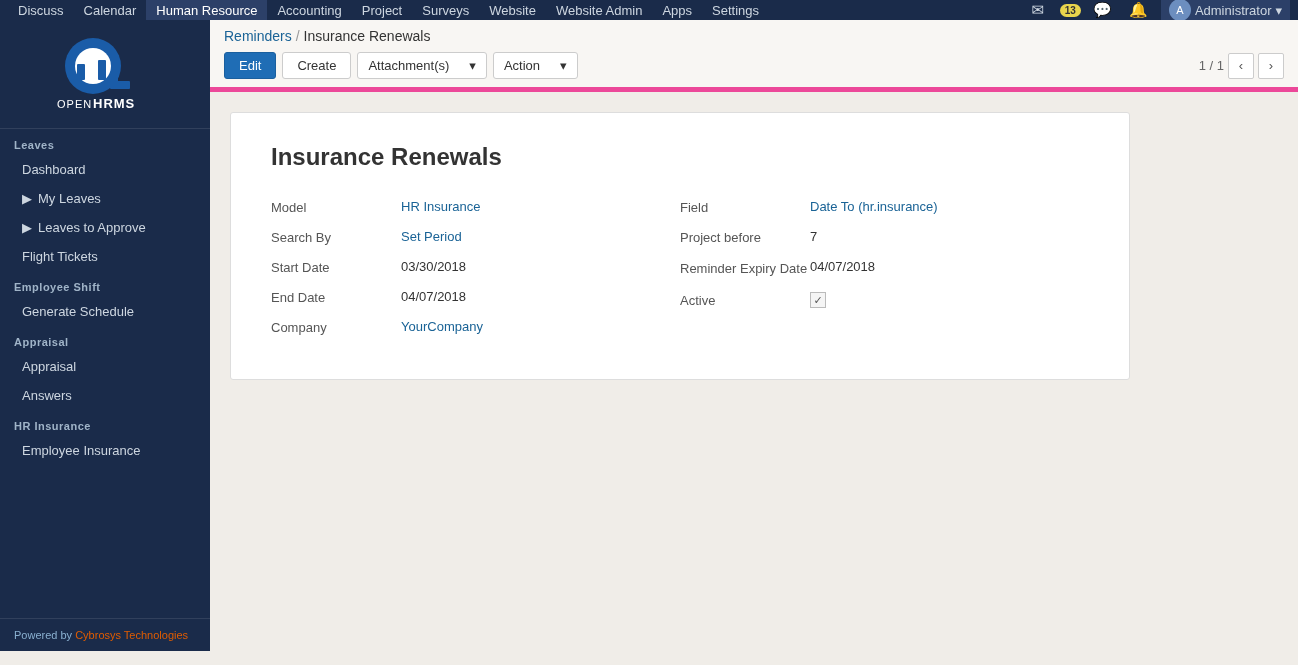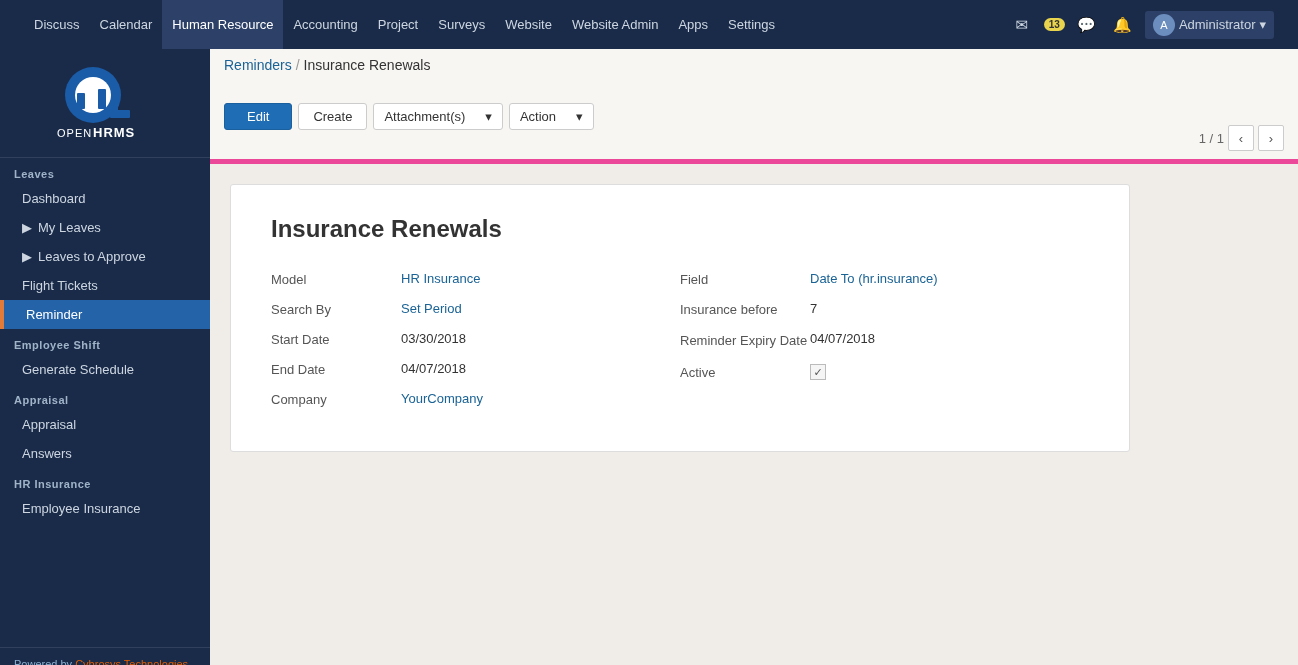--- a/index.html
+++ b/index.html
@@ -3,22 +3,22 @@
   <meta charset="utf-8">
   <style>
     * { box-sizing: border-box; margin: 0; padding: 0; }
     body { font-family: Arial, sans-serif; font-size: 13px; background: #f0ede8; color: #333; }
 
     
     .topnav {
       background: #1a2b4a;
       display: flex;
       align-items: center;
-      height: 49px;
-      padding: 0 24px;
+      height: 20px;
+      padding: 0 8px;
       color: #cdd6e0;
       font-size: 13px;
     }
     .topnav-item {
       padding: 0 10px;
       height: 100%;
       display: flex;
       align-items: center;
       cursor: pointer;
       color: #cdd6e0;
@@ -165,21 +165,21 @@
     .toolbar-buttons {
       display: flex;
       align-items: center;
       gap: 6px;
       padding-bottom: 8px;
     }
     .btn-primary {
       background: #1f6db5;
       color: #fff;
       border: 1px solid #1a5f9e;
-      padding: 5px 22px;
+      padding: 5px 14px;
       border-radius: 3px;
       cursor: pointer;
       font-size: 13px;
     }
     .btn-secondary {
       background: #fff;
       color: #333;
       border: 1px solid #ccc;
       padding: 5px 14px;
       border-radius: 3px;
@@ -198,21 +198,20 @@
       align-items: center;
       gap: 20px;
     }
     .pagination {
       margin-left: auto;
       display: flex;
       align-items: center;
       gap: 4px;
       font-size: 13px;
       color: #666;
-      margin-top: 44px;
     }
     .pag-btn {
       border: 1px solid #ccc;
       background: #fff;
       width: 26px;
       height: 26px;
       display: flex;
       align-items: center;
       justify-content: center;
       cursor: pointer;
@@ -345,24 +344,20 @@
     <div class="sidebar-section-label">Leaves</div>
     <div class="sidebar-item">Dashboard</div>
     <div class="sidebar-item">
       <span>▶</span> My Leaves
     </div>
     <div class="sidebar-item">
       <span>▶</span> Leaves to Approve
     </div>
     <div class="sidebar-item">Flight Tickets</div>
 
-    <div class="hr-reminder-section">
-      <div class="orange-bar"></div>
-      <div class="sidebar-item active" style="flex:1;">Reminder</div>
-    </div>
 
     <div class="sidebar-section-label">Employee Shift</div>
     <div class="sidebar-item">Generate Schedule</div>
 
     <div class="sidebar-section-label">Appraisal</div>
     <div class="sidebar-item">Appraisal</div>
     <div class="sidebar-item">Answers</div>
 
     <div class="sidebar-section-label">HR Insurance</div>
     <div class="sidebar-item">Employee Insurance</div>
@@ -428,21 +423,21 @@
               <span class="form-value">YourCompany</span>
             </div>
           </div>
 
           <div class="form-right">
             <div class="form-row">
               <span class="form-label">Field</span>
               <span class="form-value">Date To (hr.insurance)</span>
             </div>
             <div class="form-row">
-              <span class="form-label">Insurance before</span>
+              <span class="form-label">Project before</span>
               <span class="form-value plain">7</span>
             </div>
             <div class="form-row">
               <span class="form-label" style="line-height:1.4;">Reminder Expiry Date</span>
               <span class="form-value plain">04/07/2018</span>
             </div>
             <div class="form-row">
               <span class="form-label">Active</span>
               <div class="checkbox-area">
                 <div class="checkbox-display">✓</div>

